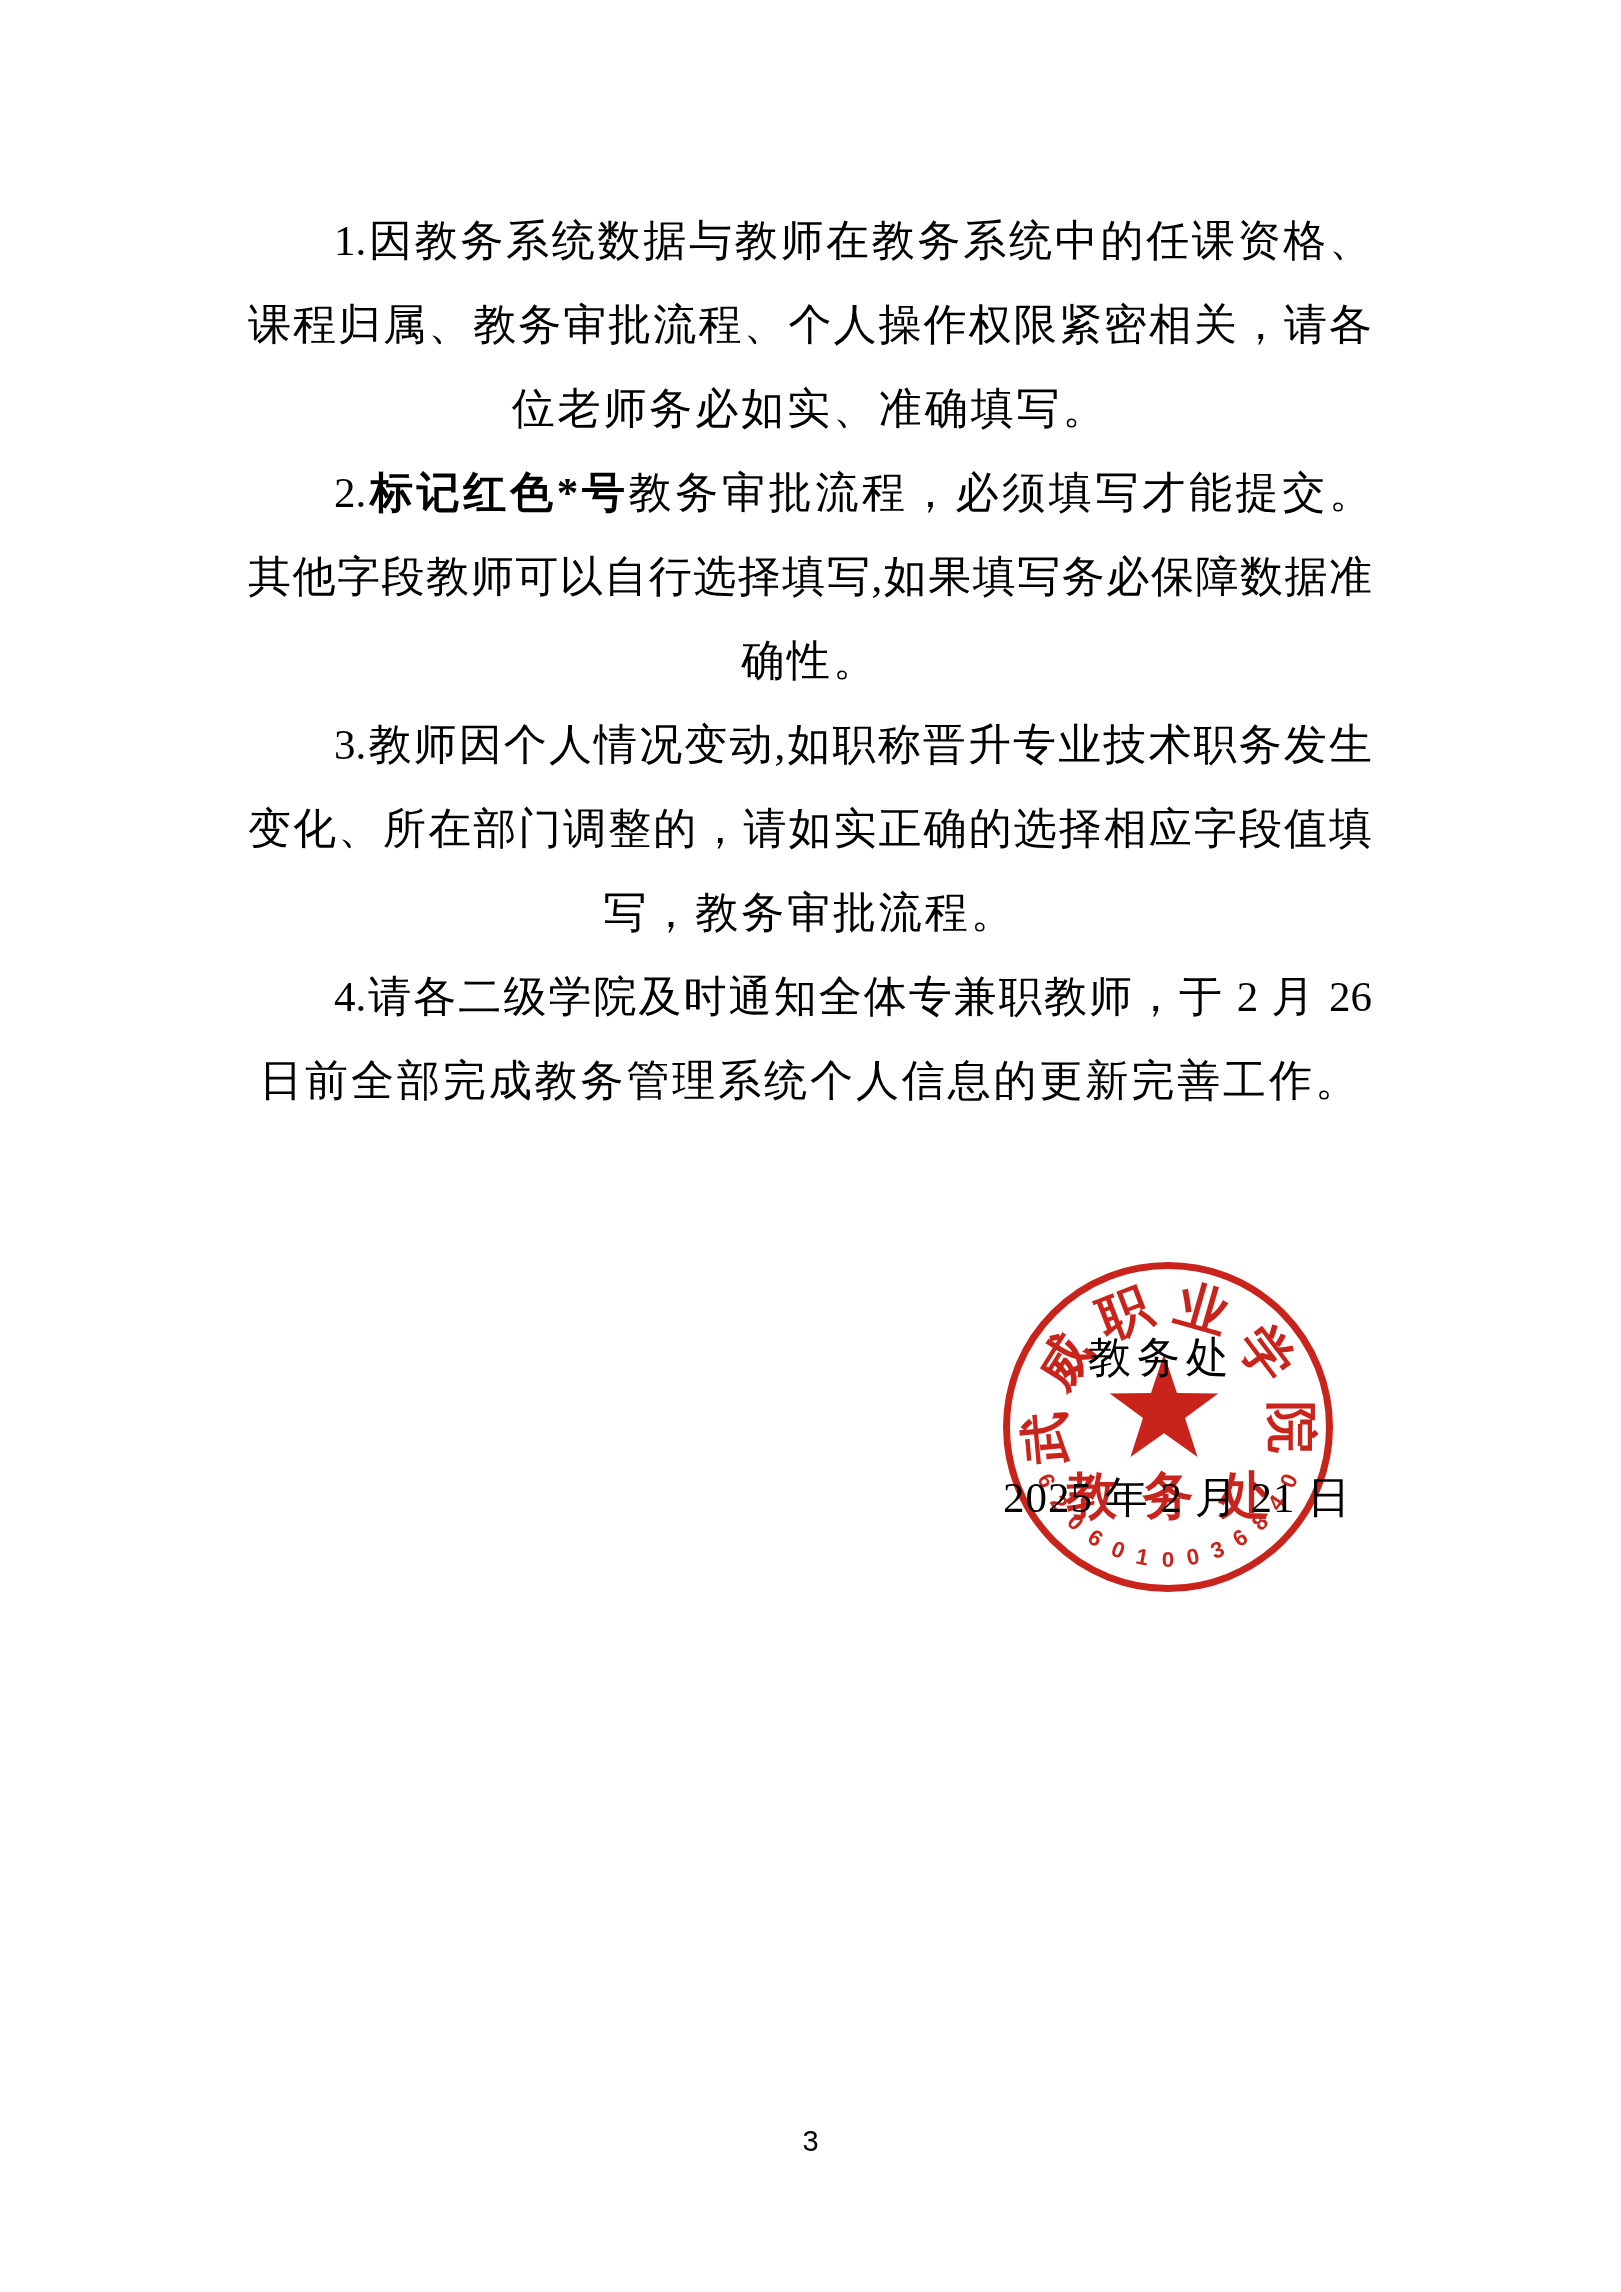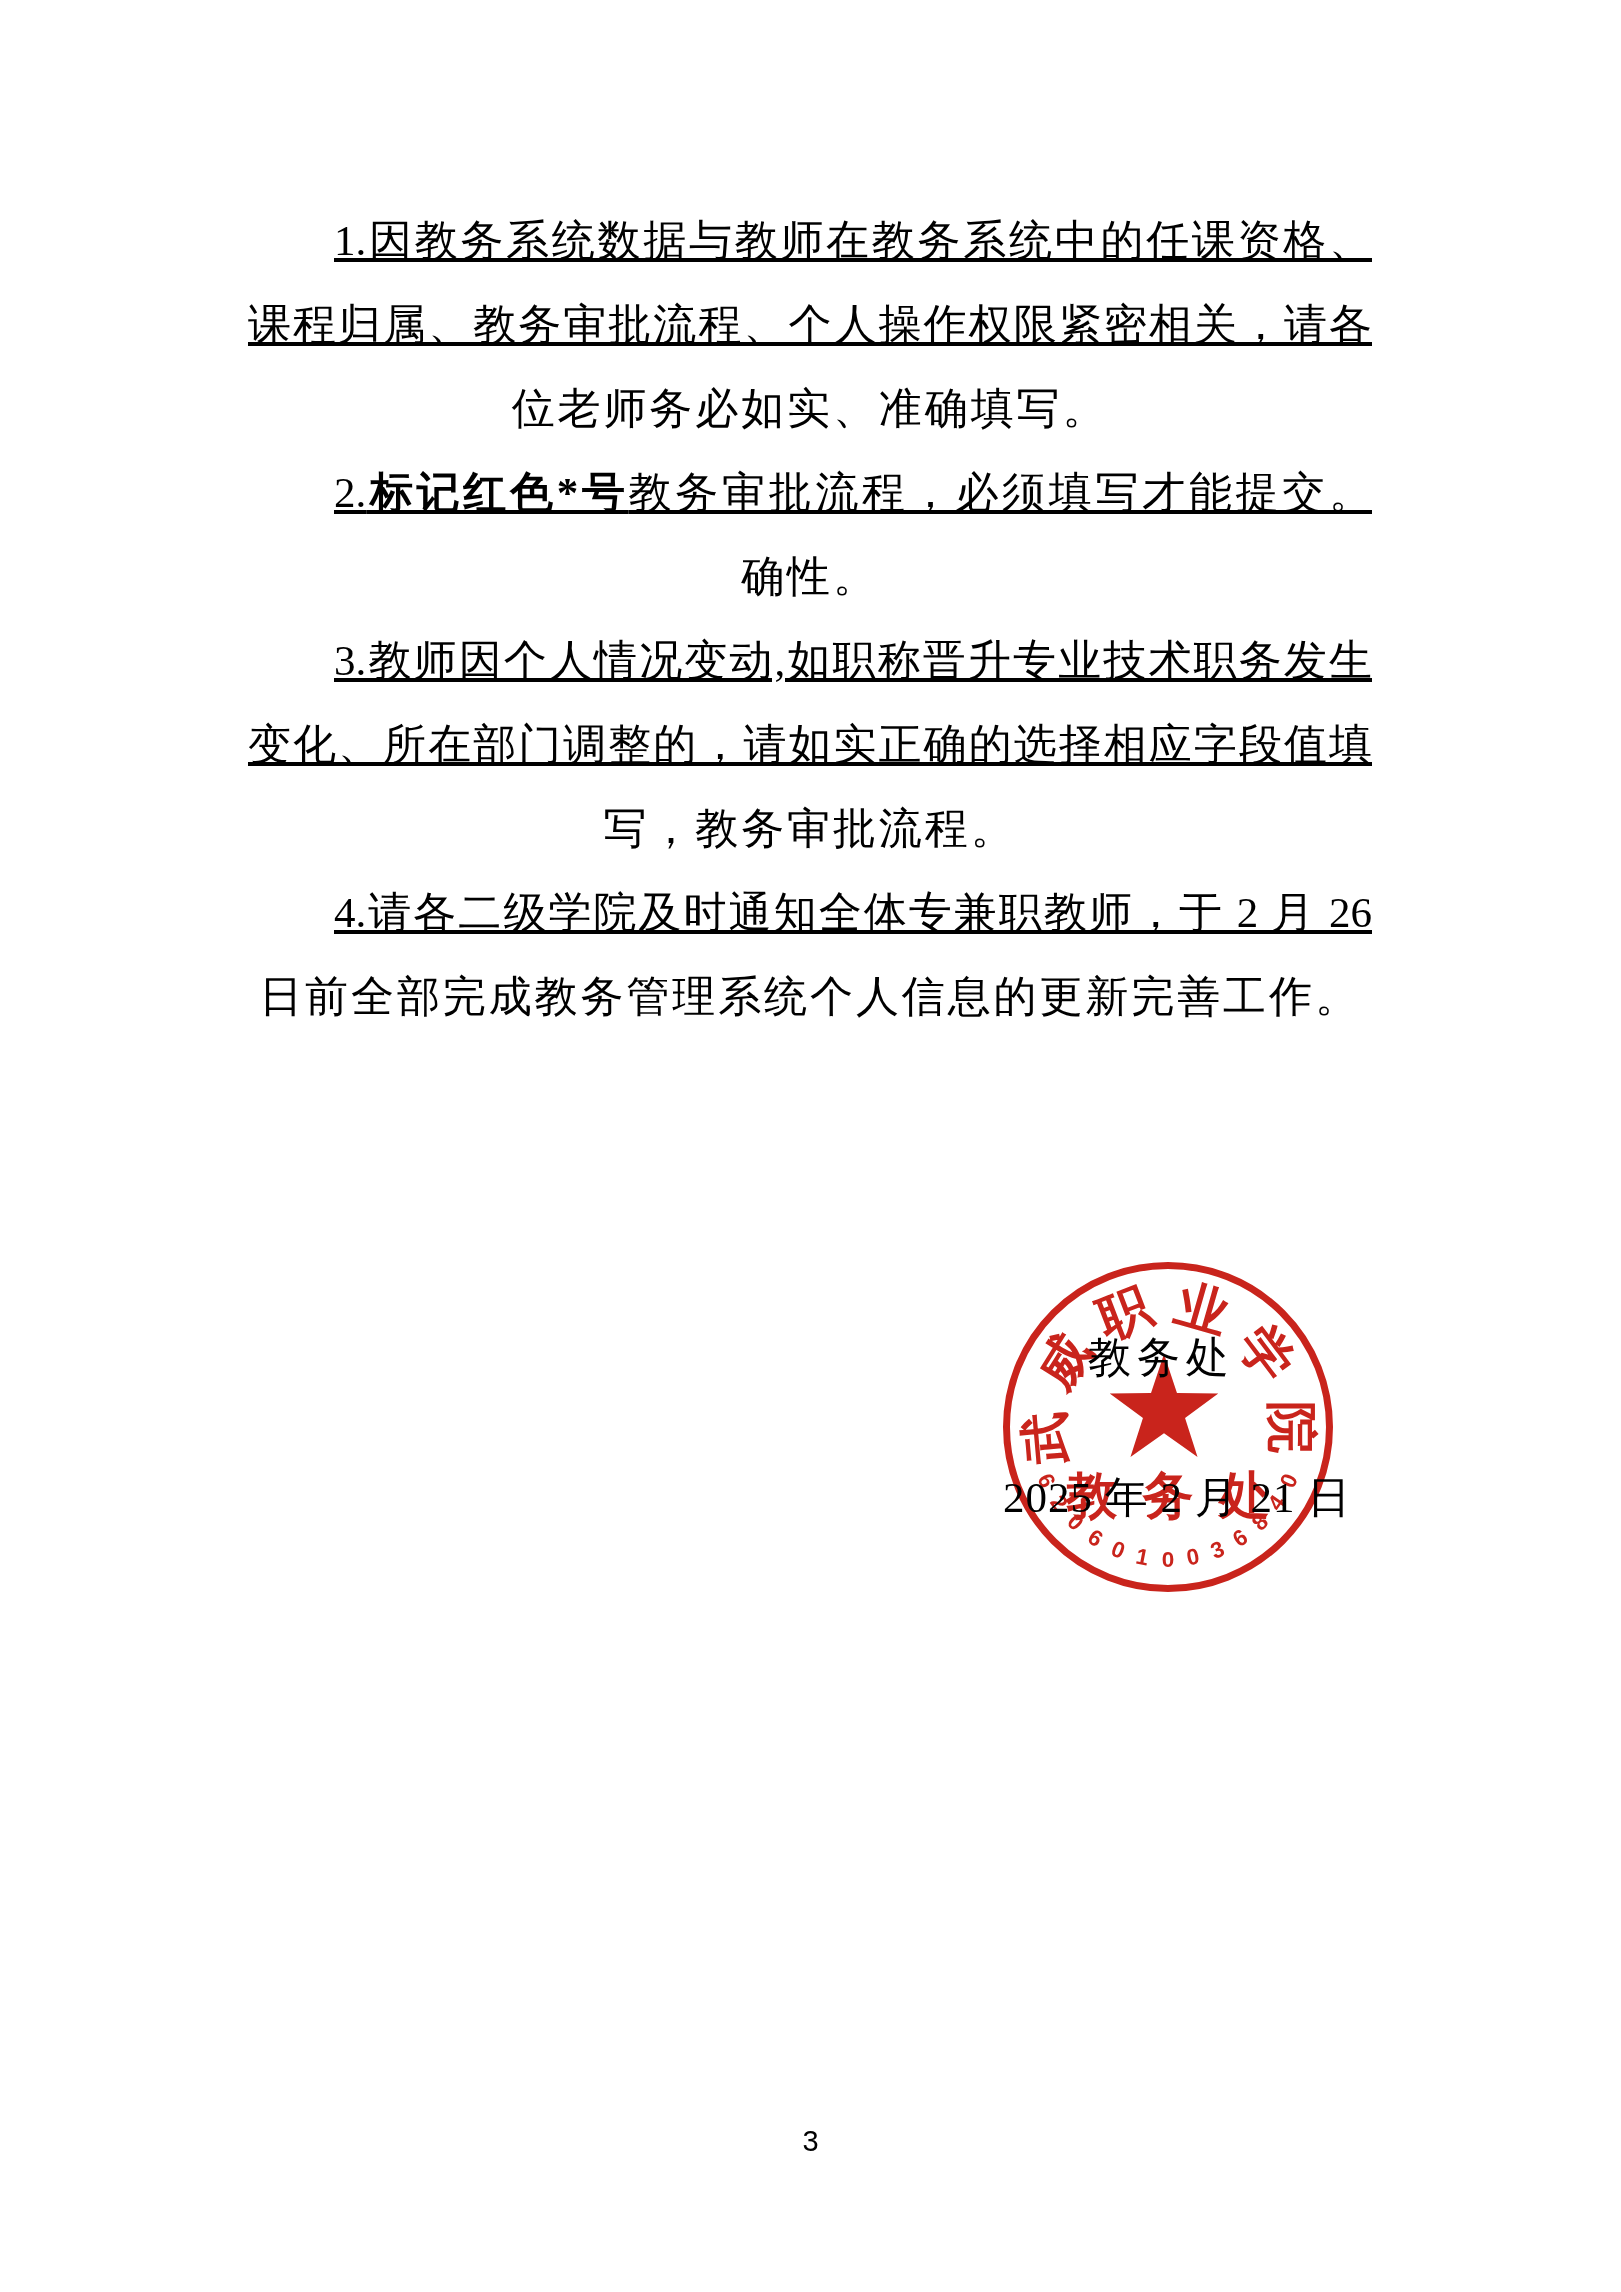--- a/index.html
+++ b/index.html
@@ -24,21 +24,20 @@
     overflow:hidden;
     text-align:center;
     letter-spacing:2.9px;
     white-space:pre-wrap;
   }
   .line.fill{
     text-align:justify;
     text-align-last:justify;
     text-justify:inter-character;
     letter-spacing:0;
-    text-decoration:underline;
   }
   .line.indent{padding-left:86px;}
   .line b{font-weight:bold;}
   
   .sig-name{
     position:absolute;
     left:1088px;top:1335px;
     font-size:43px;line-height:45px;
     letter-spacing:5.9px;
     white-space:nowrap;
@@ -111,20 +110,21 @@
 </head>
 <body>
 
 <div class="page">
 
   <div class="body-text">
       <div class="line indent fill"><span>1.因教务系统数据与教师在教务系统中的任课资格、</span></div>
       <div class="line fill"><span>课程归属、教务审批流程、个人操作权限紧密相关，请各</span></div>
       <div class="line"><span>位老师务必如实、准确填写。</span></div>
       <div class="line indent fill"><span>2.</span><b>标记红色*号</b><span>教务审批流程，必须填写才能提交。</span></div>
+      <div class="line fill"><span>其他字段教师可以自行选择填写,如果填写务必保障数据准</span></div>
       <div class="line"><span>确性。</span></div>
       <div class="line indent fill"><span>3.教师因个人情况变动,如职称晋升专业技术职务发生</span></div>
       <div class="line fill"><span>变化、所在部门调整的，请如实正确的选择相应字段值填</span></div>
       <div class="line"><span>写，教务审批流程。</span></div>
       <div class="line indent fill"><span>4.请各二级学院及时通知全体专兼职教师，于 2 月 26</span></div>
       <div class="line"><span>日前全部完成教务管理系统个人信息的更新完善工作。</span></div>
     </div>
 
   <div class="sig-name">教务处</div>
   <div class="sig-date">2025 年 2 月 21 日</div>

